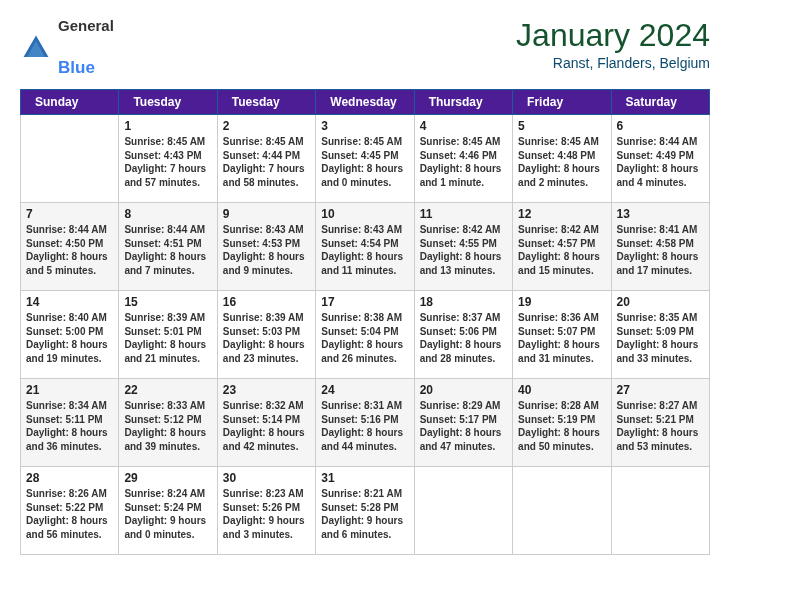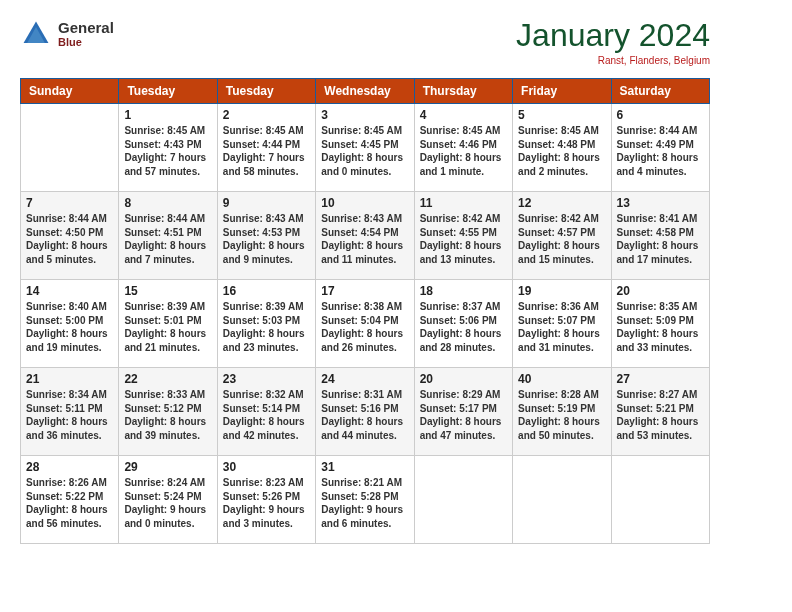--- a/index.html
+++ b/index.html
@@ -31,52 +31,53 @@
       display: flex;
       flex-direction: column;
       line-height: 1.1;
     }
     .logo-general {
       font-size: 15px;
       font-weight: bold;
       color: #333;
     }
     .logo-blue {
-      font-size: 11px;
-      font-weight: bold;
-      color: #7f1d1d;
+      font-size: 17px;
+      font-weight: bold;
+      color: #3b82f6;
+      margin-top: 24px;
     }
     .logo-icon {
       width: 32px;
       height: 32px;
     }
     .title-block {
       text-align: right;
     }
     .month-title {
       font-size: 32px;
       font-weight: 300;
       color: #14532d;
       line-height: 1.1;
     }
     .location {
-      font-size: 10px;
-      color: #b91c1c;
+      font-size: 14px;
+      color: #0c4a6e;
       margin-top: 2px;
     }
     .calendar {
       width: 100%;
       border-collapse: collapse;
       table-layout: fixed;
       font-size: 10.5px;
     }
     .calendar thead tr th {
-      background: #c2410c;
+      background: #4c1d95;
       color: #fff;
-      padding: 5px 8px;
+      padding: 5px 14px;
       text-align: left;
       font-weight: bold;
       font-size: 12px;
       border: 1px solid #1a5a9a;
     }
     .calendar tbody tr td {
       border: 1px solid #ccc;
       vertical-align: top;
       padding: 4px 5px;
       height: 88px;

